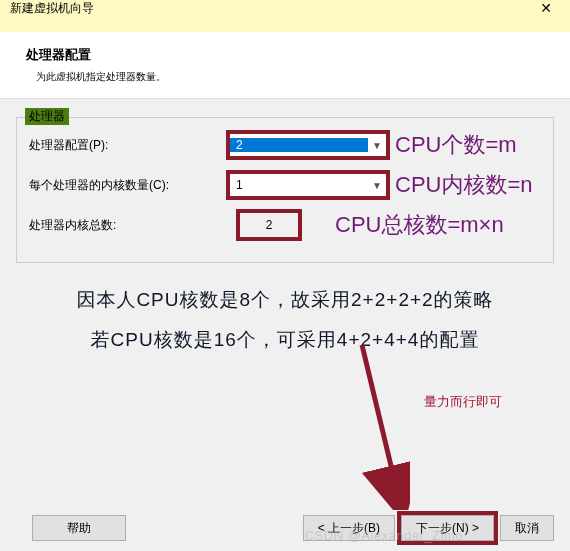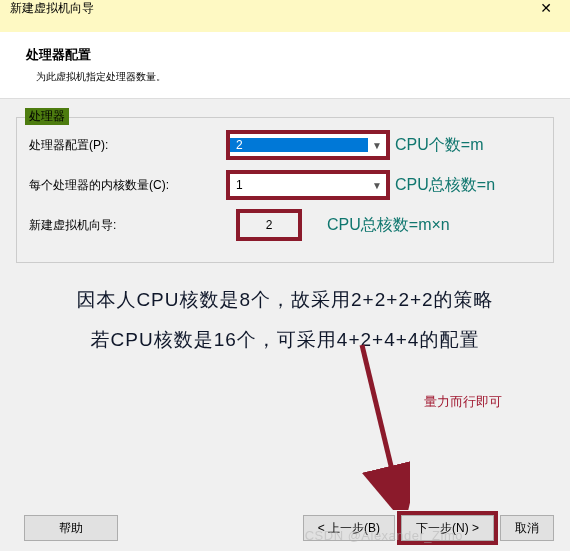--- a/index.html
+++ b/index.html
@@ -9,31 +9,31 @@
     .titlebar .close { width: 40px; text-align: center; font-size: 14px; cursor: pointer; }
     .header { background: #fff; padding: 14px 18px 14px 26px; border-bottom: 1px solid #ddd; }
     .header .h-title { font-weight: bold; font-size: 13px; color: #000; margin-bottom: 6px; }
     .header .h-sub { font-size: 10px; color: #000; margin-left: 10px; }
     .content { padding: 18px 16px; }
     .group { border: 1px solid #ccc; padding: 14px 12px 10px; position: relative; }
     .group-label { position: absolute; top: -10px; left: 8px; background: #4d7c0f; padding: 0 4px; font-size: 12px; }
     .row { display: flex; align-items: center; margin-bottom: 14px; height: 26px; }
     .row .label { width: 200px; font-size: 12px; }
     .row .control { width: 158px; position: relative; }
-    .row .annot { margin-left: 8px; color: #0f766e; font-size: 16px; white-space: nowrap; }
+    .row .annot { margin-left: 8px; color: #701a75; font-size: 22px; white-space: nowrap; }
     .select-box { display: flex; align-items: center; border: 1px solid #7a7a7a; background: #fff; height: 24px; }
     .select-box .sel-val { flex: 1; padding: 0 6px; font-size: 12px; text-align: left; }
     .select-box .sel-btn { width: 18px; text-align: center; font-size: 10px; color: #555; }
     .highlight { outline: 4px solid #8b1a2b; outline-offset: -1px; }
     .highlight-sel { background: #0078d7; color: #fff; }
     .total-box { width: 60px; height: 26px; margin-left:10px; display: flex; align-items: center; justify-content: center; font-size: 12px; }
     .note-area { padding: 10px 20px; text-align: center; }
     .note-line { color: #0f172a; font-size: 19px; margin: 14px 0; letter-spacing: 1px; }
     .small-note { position: absolute; right: 68px; bottom: 140px; color: #a01830; font-size: 13px; }
-    .footer { position: absolute; bottom: 10px; left: 8px; right: 0; display: flex; align-items: center; padding: 0 16px; gap: 6px; }
+    .footer { position: absolute; bottom: 10px; left: 16px; right: 0; display: flex; align-items: center; padding: 0 16px; gap: 6px; }
     .footer .spacer { flex: 1; }
     .btn { height: 26px; padding: 0 14px; background: #e1e1e1; border: 1px solid #adadad; font-size: 12px; display: flex; align-items: center; cursor: pointer; }
     .btn.help { width: 94px; justify-content: center; }
     .btn.highlight-btn { outline: 4px solid #8b1a2b; outline-offset: 0; }
     .watermark { position: absolute; bottom: 8px; right: 107px; color: rgba(180,180,180,0.55); font-size: 13px; letter-spacing: 0.5px; pointer-events:none; }
     .arrow { position: absolute; left: 350px; top: 340px; pointer-events:none; }
   </style>
 </head>
 <body>
 
@@ -63,27 +63,27 @@
     </div>
 
     <div class="row">
       <div class="label">每个处理器的内核数量(C):</div>
       <div class="control">
         <div class="select-box highlight">
           <span class="sel-val">1</span>
           <span class="sel-btn">▼</span>
         </div>
       </div>
-      <div class="annot">CPU总核数=n</div>
+      <div class="annot">CPU内核数=n</div>
     </div>
 
     <div class="row">
-      <div class="label">新建虚拟机向导:</div>
+      <div class="label">处理器内核总数:</div>
       <div class="total-box highlight">2</div>
-      <div class="annot" style="margin-left:28px;">CPU总核数=m×n</div>
+      <div class="annot" style="margin-left:36px;">CPU总核数=m×n</div>
     </div>
   </div>
 
   <div class="note-area">
     <div class="note-line">因本人CPU核数是8个，故采用2+2+2+2的策略</div>
     <div class="note-line">若CPU核数是16个，可采用4+2+4+4的配置</div>
   </div>
 </div>
 
 <svg class="arrow" width="60" height="170">

